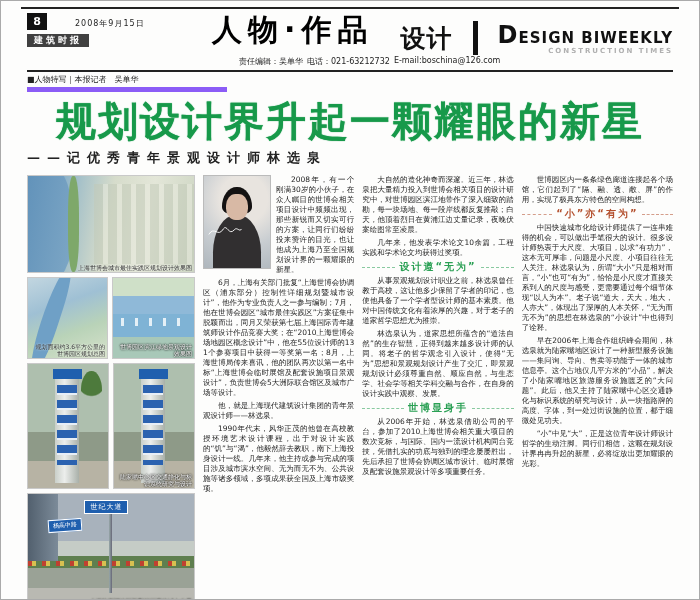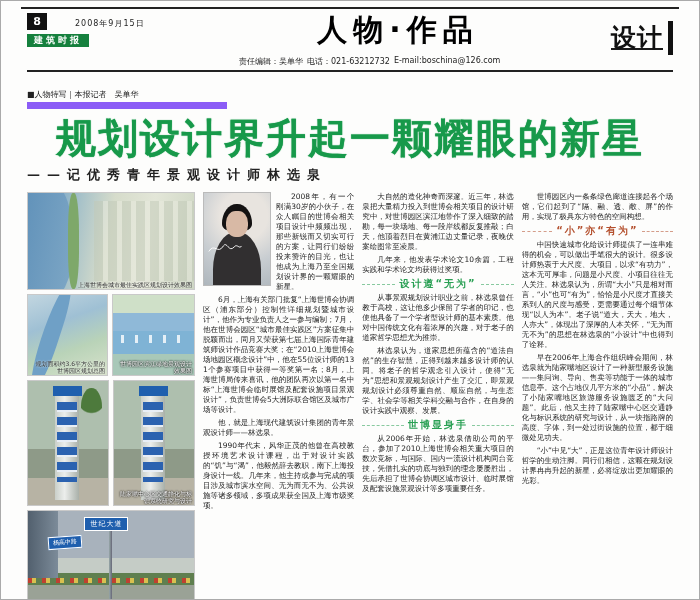--- a/index.html
+++ b/index.html
@@ -10,34 +10,34 @@
     border:1px solid #aaa;overflow:hidden;
   }
   .topline{height:2px;background:#222;margin:0 -6px 4px;}
   
   .hdr{display:flex;align-items:flex-start;}
   .hdr-left{width:158px;flex:none;}
   .pgrow{display:flex;align-items:flex-end;gap:5px;}
   .pgno{width:20px;height:17px;background:#111;color:#fff;font-size:11px;font-weight:bold;
         display:flex;align-items:center;justify-content:center;}
   .pgdate{font-size:8px;color:#222;padding-bottom:1px;letter-spacing:1px;margin-left:23px;}
-  .brandbox{margin-top:4px;width:62px;height:13px;background:#15803d;color:#fff;
+  .brandbox{margin-top:4px;width:62px;height:13px;background:#404040;color:#fff;
         font-size:9px;font-weight:bold;letter-spacing:3px;display:flex;align-items:center;justify-content:center;}
   .hdr-center{flex:1;text-align:center;}
   .section-title{font-size:30px;font-weight:900;letter-spacing:6px;line-height:34px;color:#000;}
-  .hdr-right{flex:none;display:flex;align-items:flex-start;gap:5px;padding-top:8px;text-decoration:underline;}
+  .hdr-right{flex:none;display:flex;align-items:flex-end;gap:20px;padding-top:8px;}
   .masthead-cn{font-size:25px;font-weight:900;letter-spacing:1px;color:#111;}
   .vbar{width:5px;height:34px;background:#111;}
   .mh-en{display:flex;flex-direction:column;align-items:flex-end;}
   .mh-title{font-size:15px;font-weight:700;color:#111;letter-spacing:1px;line-height:18px;}
   .mh-title::first-letter{font-size:24px;}
   .mh-sub{font-size:7px;color:#b0b0b0;letter-spacing:2px;font-weight:bold;}
   .editor-line{font-size:8px;color:#222;padding:1px 0 2px 212px;display:flex;gap:4px;}
   .hrule{height:2px;background:#222;margin-top:1px;}
-  .byline{font-size:8px;color:#222;padding:17px 0 2px;border-bottom:7px solid #8b5cf6;width:200px;}
+  .byline{font-size:8px;color:#222;padding:2px 0 2px;border-bottom:5px solid #8b5cf6;width:200px;}
   
   .headline{margin-top:6px;text-align:center;font-size:40px;font-weight:900;letter-spacing:2px;
         color:#17994a;text-shadow:0 0 1px #17994a;line-height:46px;}
   .subhead{margin:5px 0 8px;font-size:13px;font-weight:600;
         letter-spacing:7px;color:#222;}
   
   .content{display:grid;grid-template-columns:168px 1fr 1fr 1fr;gap:8px;height:432px;overflow:hidden;}
   .tcol{font-size:7.5px;line-height:10px;text-align:justify;color:#242424;overflow:hidden;}
   .tcol p{margin:0 0 3px;text-indent:15px;word-break:break-all;}
   .col-heading{display:flex;align-items:center;gap:4px;margin:4px 0;font-size:10px;font-weight:bold;
@@ -104,20 +104,24 @@
         <div class="pgdate">2008年9月15日</div>
       </div>
       <div class="brandbox">建筑时报</div>
     </div>
     <div class="hdr-center">
       <div class="section-title">人物·作品</div>
     </div>
     <div class="hdr-right">
       <div class="masthead-cn">设计</div>
       <div class="vbar"></div>
+      <div class="mh-en">
+        <div class="mh-title">DESIGN BIWEEKLY</div>
+        <div class="mh-sub">CONSTRUCTION TIMES</div>
+      </div>
     </div>
   </div>
   <div class="editor-line">
     <span>责任编辑：吴单华</span>
     <span>电话：021-63212732</span>
     <span>E-mail:boschina@126.com</span>
   </div>
   <div class="hrule"></div>
   <div class="byline">■人物特写｜本报记者　吴单华</div>
 

